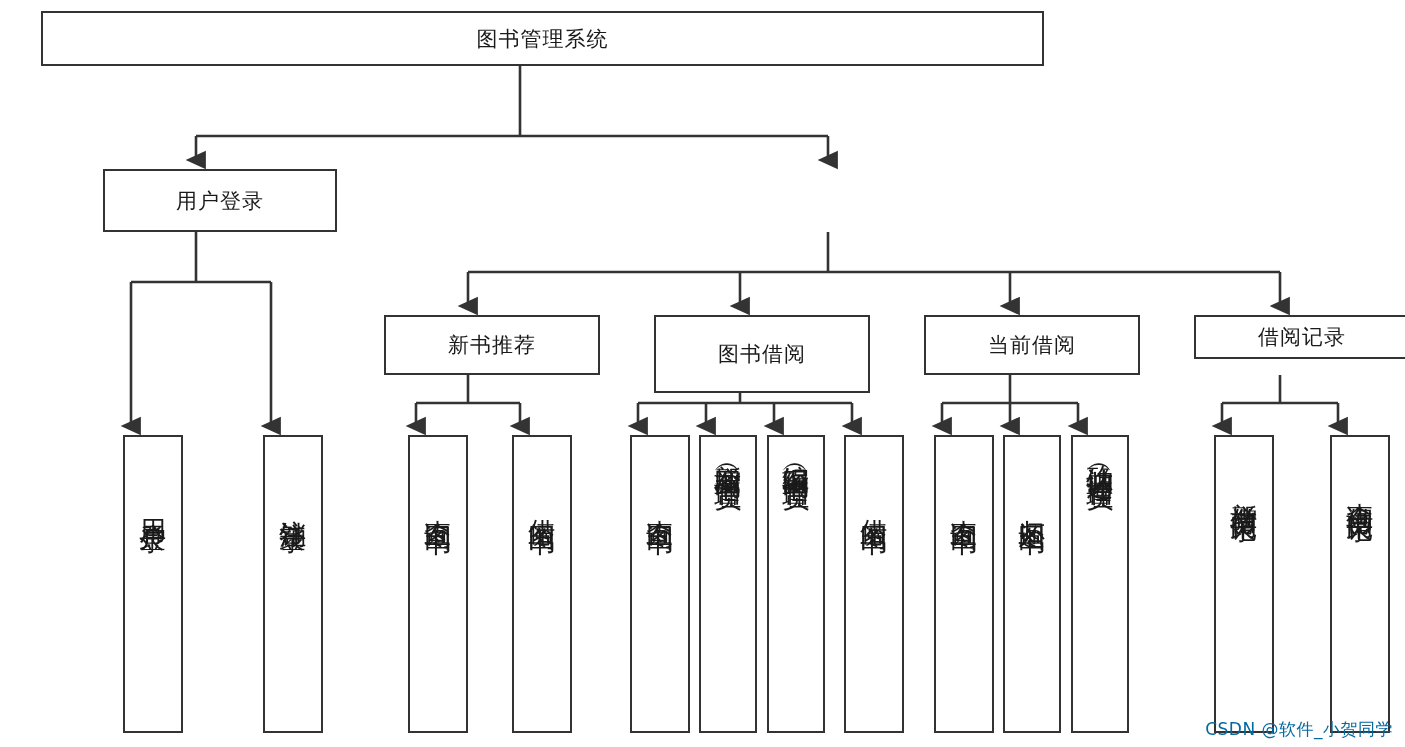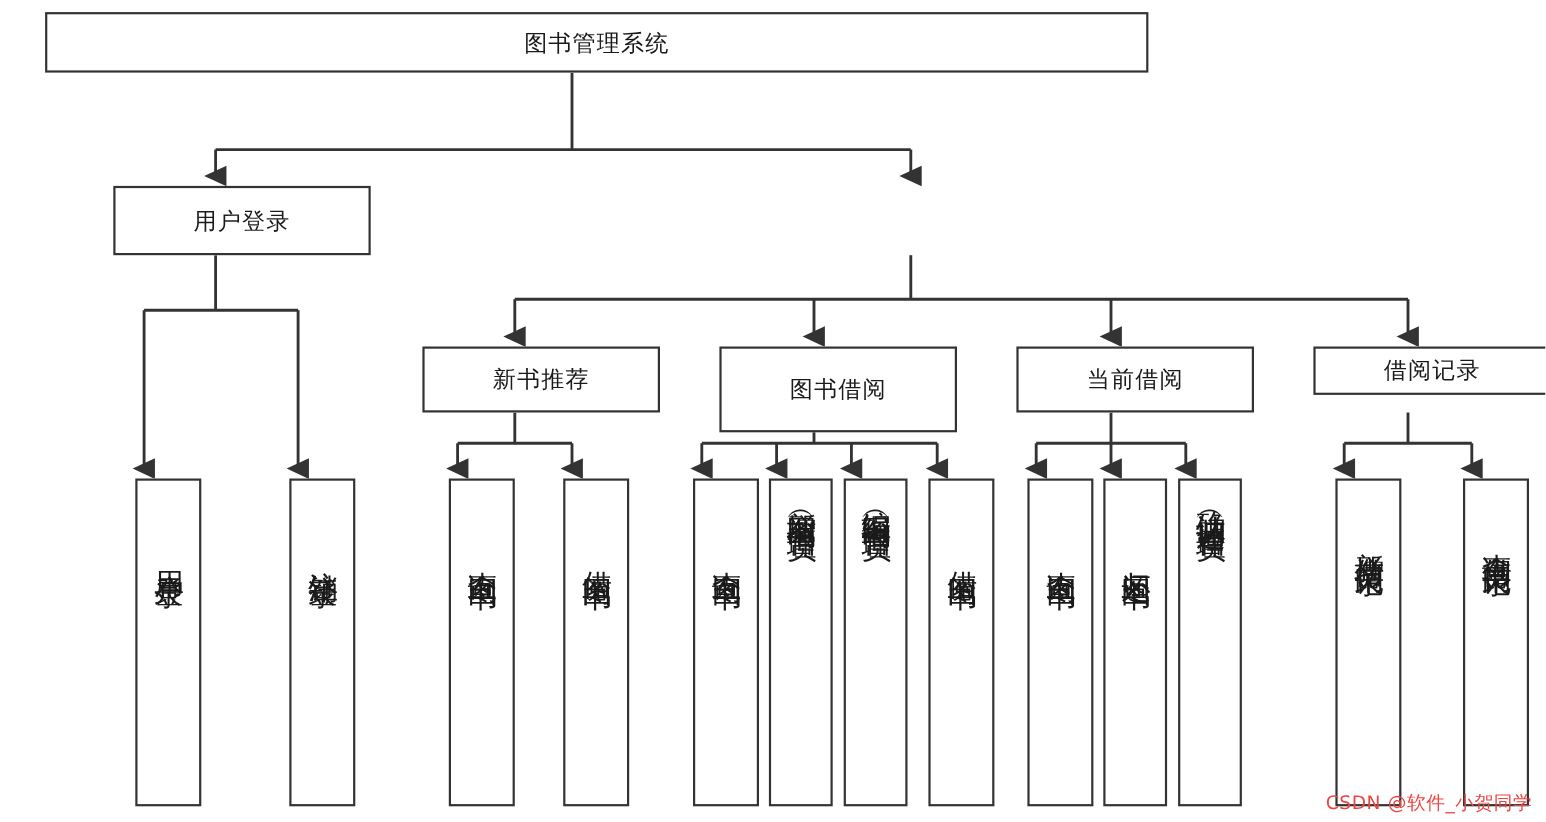--- a/index.html
+++ b/index.html
@@ -56,21 +56,21 @@
     margin-top: 55px;
   }
   .vlabel.mid2 {
     margin-top: 38px;
   }
   .watermark {
     position: absolute;
     right: 12px;
     bottom: 6px;
     font-size: 17px;
-    color: #ef4444;
+    color: #0369a1;
     letter-spacing: 0.5px;
     white-space: nowrap;
   }
 </style>
 </head>
 <body>
 
 <div id="diagram-root">
 
   <svg id="wires" viewBox="0 0 1405 747">

